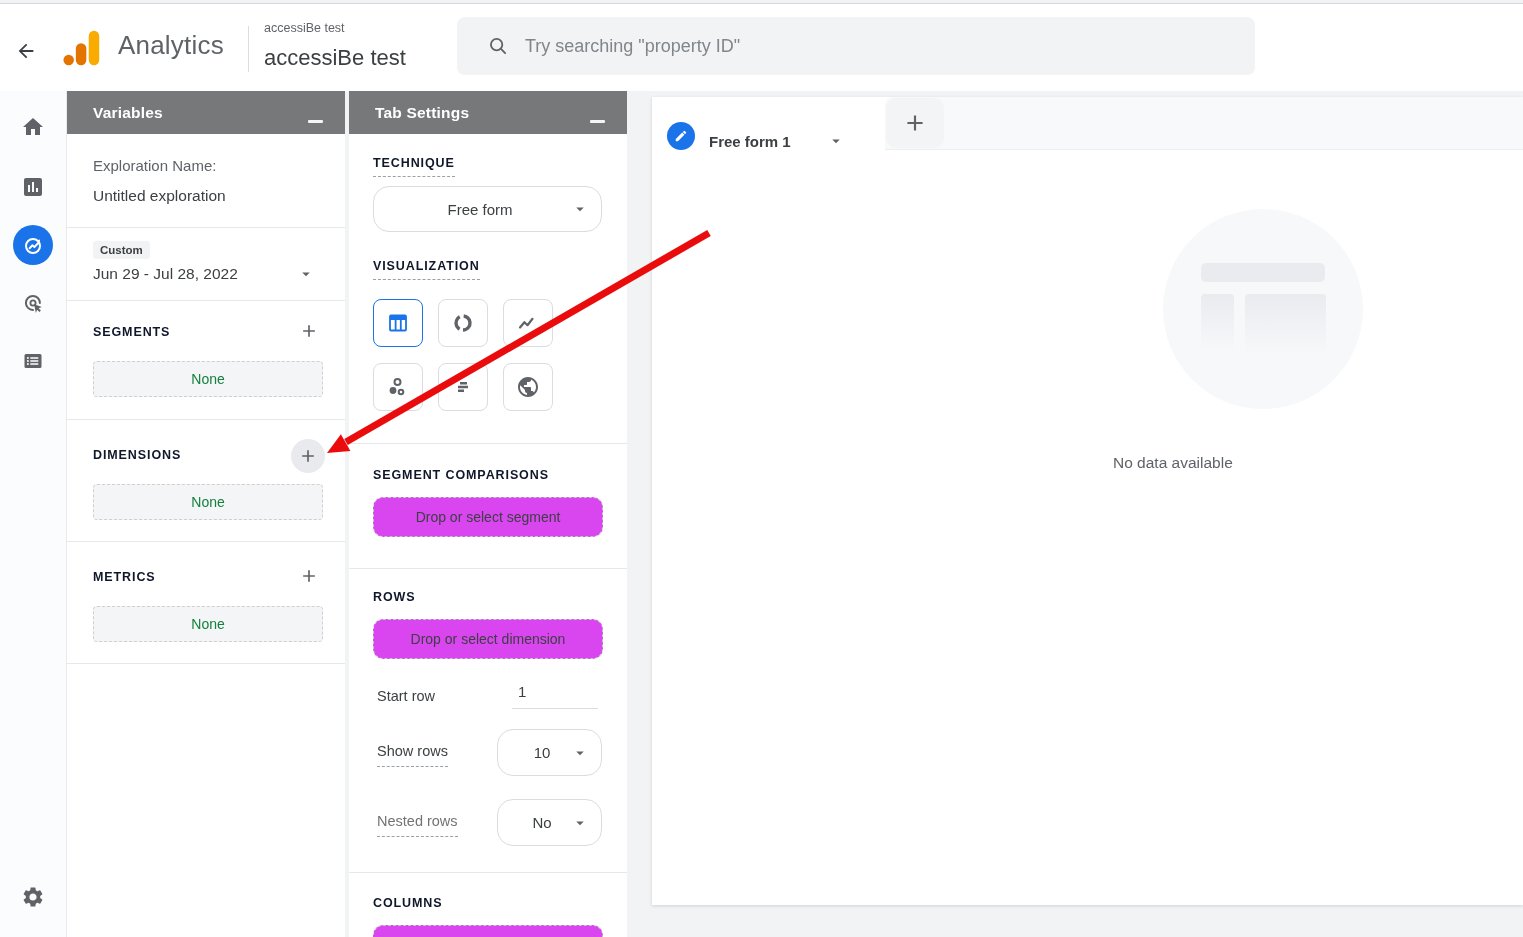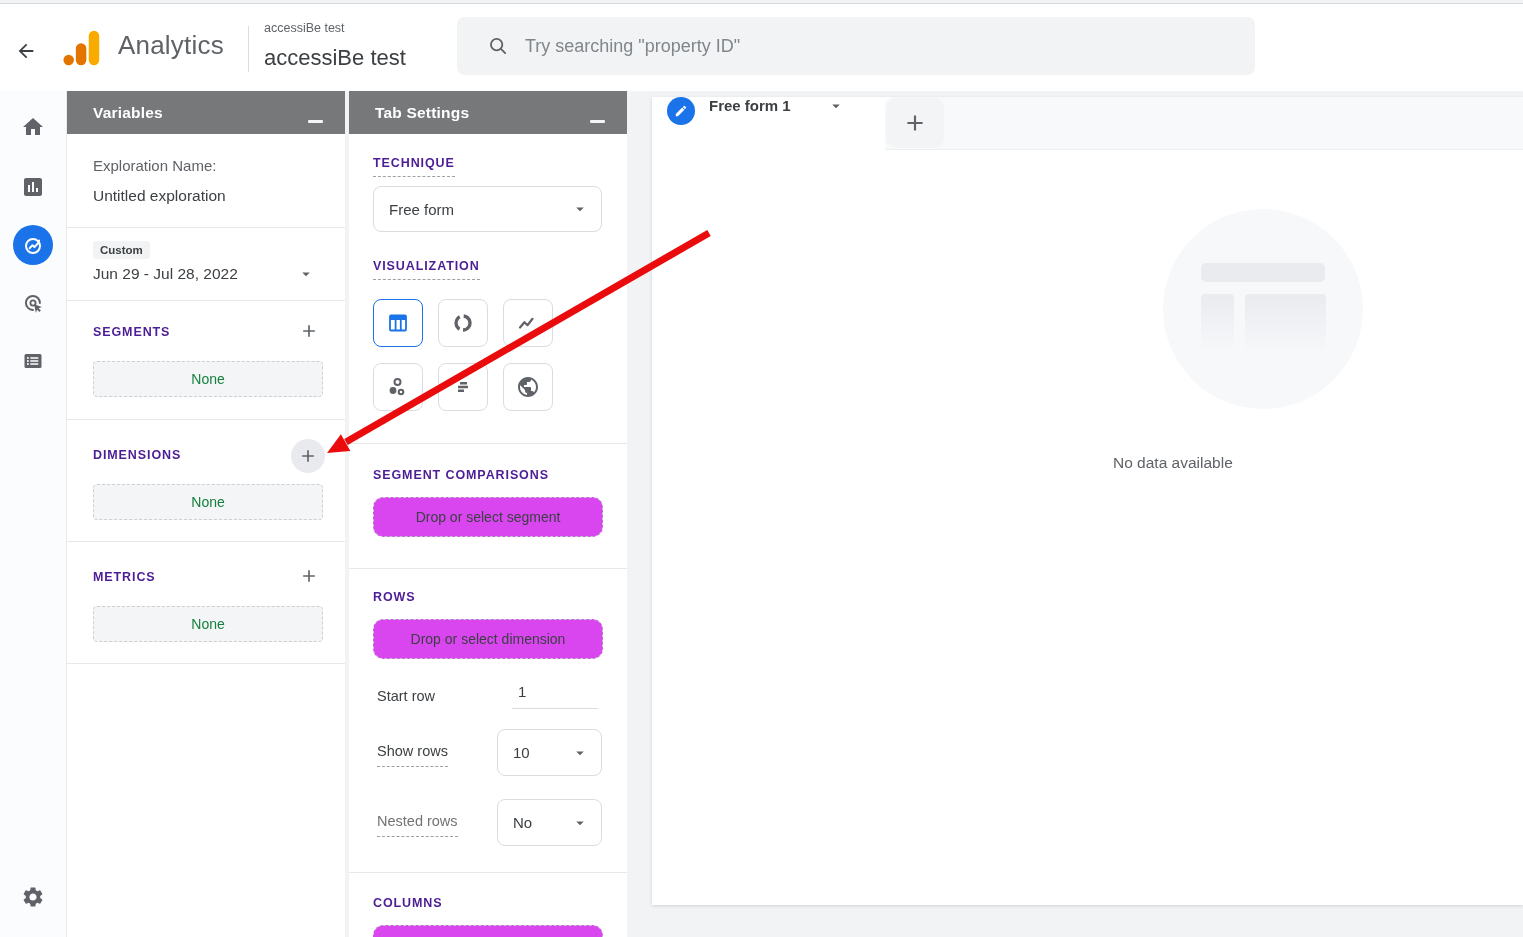--- a/index.html
+++ b/index.html
@@ -31,41 +31,41 @@
   .rail-item { position:absolute; left:13px; width:40px; height:40px; display:flex; align-items:center; justify-content:center; cursor:pointer; }
   .rail-active-bubble { width:40px; height:40px; border-radius:50%; background:#1a73e8; display:flex; align-items:center; justify-content:center; }
 
   
   .panel { position:absolute; top:91px; background:#fff; overflow:hidden; }
   .variables-panel { left:67px; width:280px; height:846px; border-right:2px solid #f1f3f4; }
   .tabsettings-panel { left:349px; width:278px; height:846px; }
   .panel-header { position:absolute; top:0; left:0; right:0; height:43px; background:#77787a; color:#fff; display:flex; align-items:center; padding-left:26px; font-size:15.5px; font-weight:bold; letter-spacing:.2px; }
   .minimize-dash { position:absolute; right:22px; bottom:11px; width:15px; height:3px; background:#f3f5f7; border-radius:1px; cursor:pointer; }
   .hdivider { position:absolute; left:0; right:0; height:1px; background:#e6e8ea; }
-  .upcase-label { font-size:12.5px; font-weight:bold; color:#4c1d95; letter-spacing:.9px; white-space:nowrap; }
+  .upcase-label { font-size:12.5px; font-weight:bold; color:#0f172a; letter-spacing:.9px; white-space:nowrap; }
   .dashed-u { border-bottom:1px dashed #9aa0a6; padding-bottom:6px; }
   .none-box { position:absolute; left:26px; width:230px; height:36px; background:#f4f5f7; border:1px dashed #cdcfd2; border-radius:4px; display:flex; align-items:center; justify-content:center; font-size:14px; color:#15803d; }
   .plus-btn { position:absolute; width:24px; height:24px; display:flex; align-items:center; justify-content:center; cursor:pointer; }
   .plus-circle { position:absolute; width:34px; height:34px; border-radius:50%; background:#e9eaed; display:flex; align-items:center; justify-content:center; cursor:pointer; }
   .badge { display:inline-block; background:#f1f3f4; border-radius:3px; font-size:11.5px; font-weight:bold; color:#3c4043; padding:3px 7px; }
   .caret { width:18px; height:18px; }
 
-  .dd-box { position:absolute; border:1px solid #dadce0; border-radius:8px; background:#fff; display:flex; align-items:center; cursor:pointer; }
+  .dd-box { position:absolute; border:1px solid #dadce0; border-radius:16px; background:#fff; display:flex; align-items:center; cursor:pointer;text-align:center; }
   .dd-box .dd-value { font-size:15px; color:#3c4043; padding-left:15px; flex:1; }
   .dd-box .caret { margin-right:12px; }
 
   .drop-box { position:absolute; left:24px; width:230px; height:40px; border:1px dashed #c3c6c9; border-radius:10px; background:#d946ef; display:flex; align-items:center; justify-content:center; font-size:14px; color:#3c4043; }
 
   .viz-btn { position:absolute; width:50px; height:48px; border:1px solid #dadce0; border-radius:8px; background:#fff; display:flex; align-items:center; justify-content:center; cursor:pointer; }
   .viz-btn.selected { border:1.5px solid #1a73e8; }
 
   
   .canvas-card { position:absolute; left:652px; top:97px; width:871px; height:808px; background:#fff; box-shadow:0 1px 3px rgba(60,64,67,.18); }
   .tab-strip-bg { position:absolute; left:233px; top:0; right:0; height:53px; background:#f8f9fa; border-bottom:1px solid #eceef0; border-top-left-radius:8px; }
-  .active-tab { position:absolute; left:0; top:0; width:233px; height:53px; background:#fff; display:flex; align-items:flex-start; cursor:pointer; }
+  .active-tab { position:absolute; left:0; top:0; width:233px; height:53px; background:#fff; display:flex; align-items:flex-end; cursor:pointer; }
   .pencil-badge { width:28px; height:28px; border-radius:50%; background:#1a73e8; display:flex; align-items:center; justify-content:center; margin-left:15px; }
   .tab-title { font-size:15px; font-weight:bold; color:#3c4043; margin-left:14px; white-space:nowrap; }
   .add-tab-btn { position:absolute; left:234px; top:1px; width:58px; height:50px; background:#f3f4f6; border-radius:10px; display:flex; align-items:center; justify-content:center; cursor:pointer; }
 
   .empty-circle { position:absolute; left:511px; top:112px; width:200px; height:200px; border-radius:50%; background:#f7f8fa; }
   .ph-topbar { position:absolute; left:549px; top:166px; width:124px; height:19px; border-radius:5px; background:#e9ebef; }
   .ph-left { position:absolute; left:549px; top:197px; width:33px; height:57px; border-radius:4px; background:linear-gradient(#e9ebef, rgba(233,235,239,0)); }
   .ph-right { position:absolute; left:593px; top:197px; width:81px; height:60px; border-radius:4px; background:linear-gradient(#e9ebef, rgba(233,235,239,0)); }
   .no-data-text { position:absolute; left:461px; top:357px; width:300px; text-align:left; font-size:15.5px; color:#5f6368; }
 

